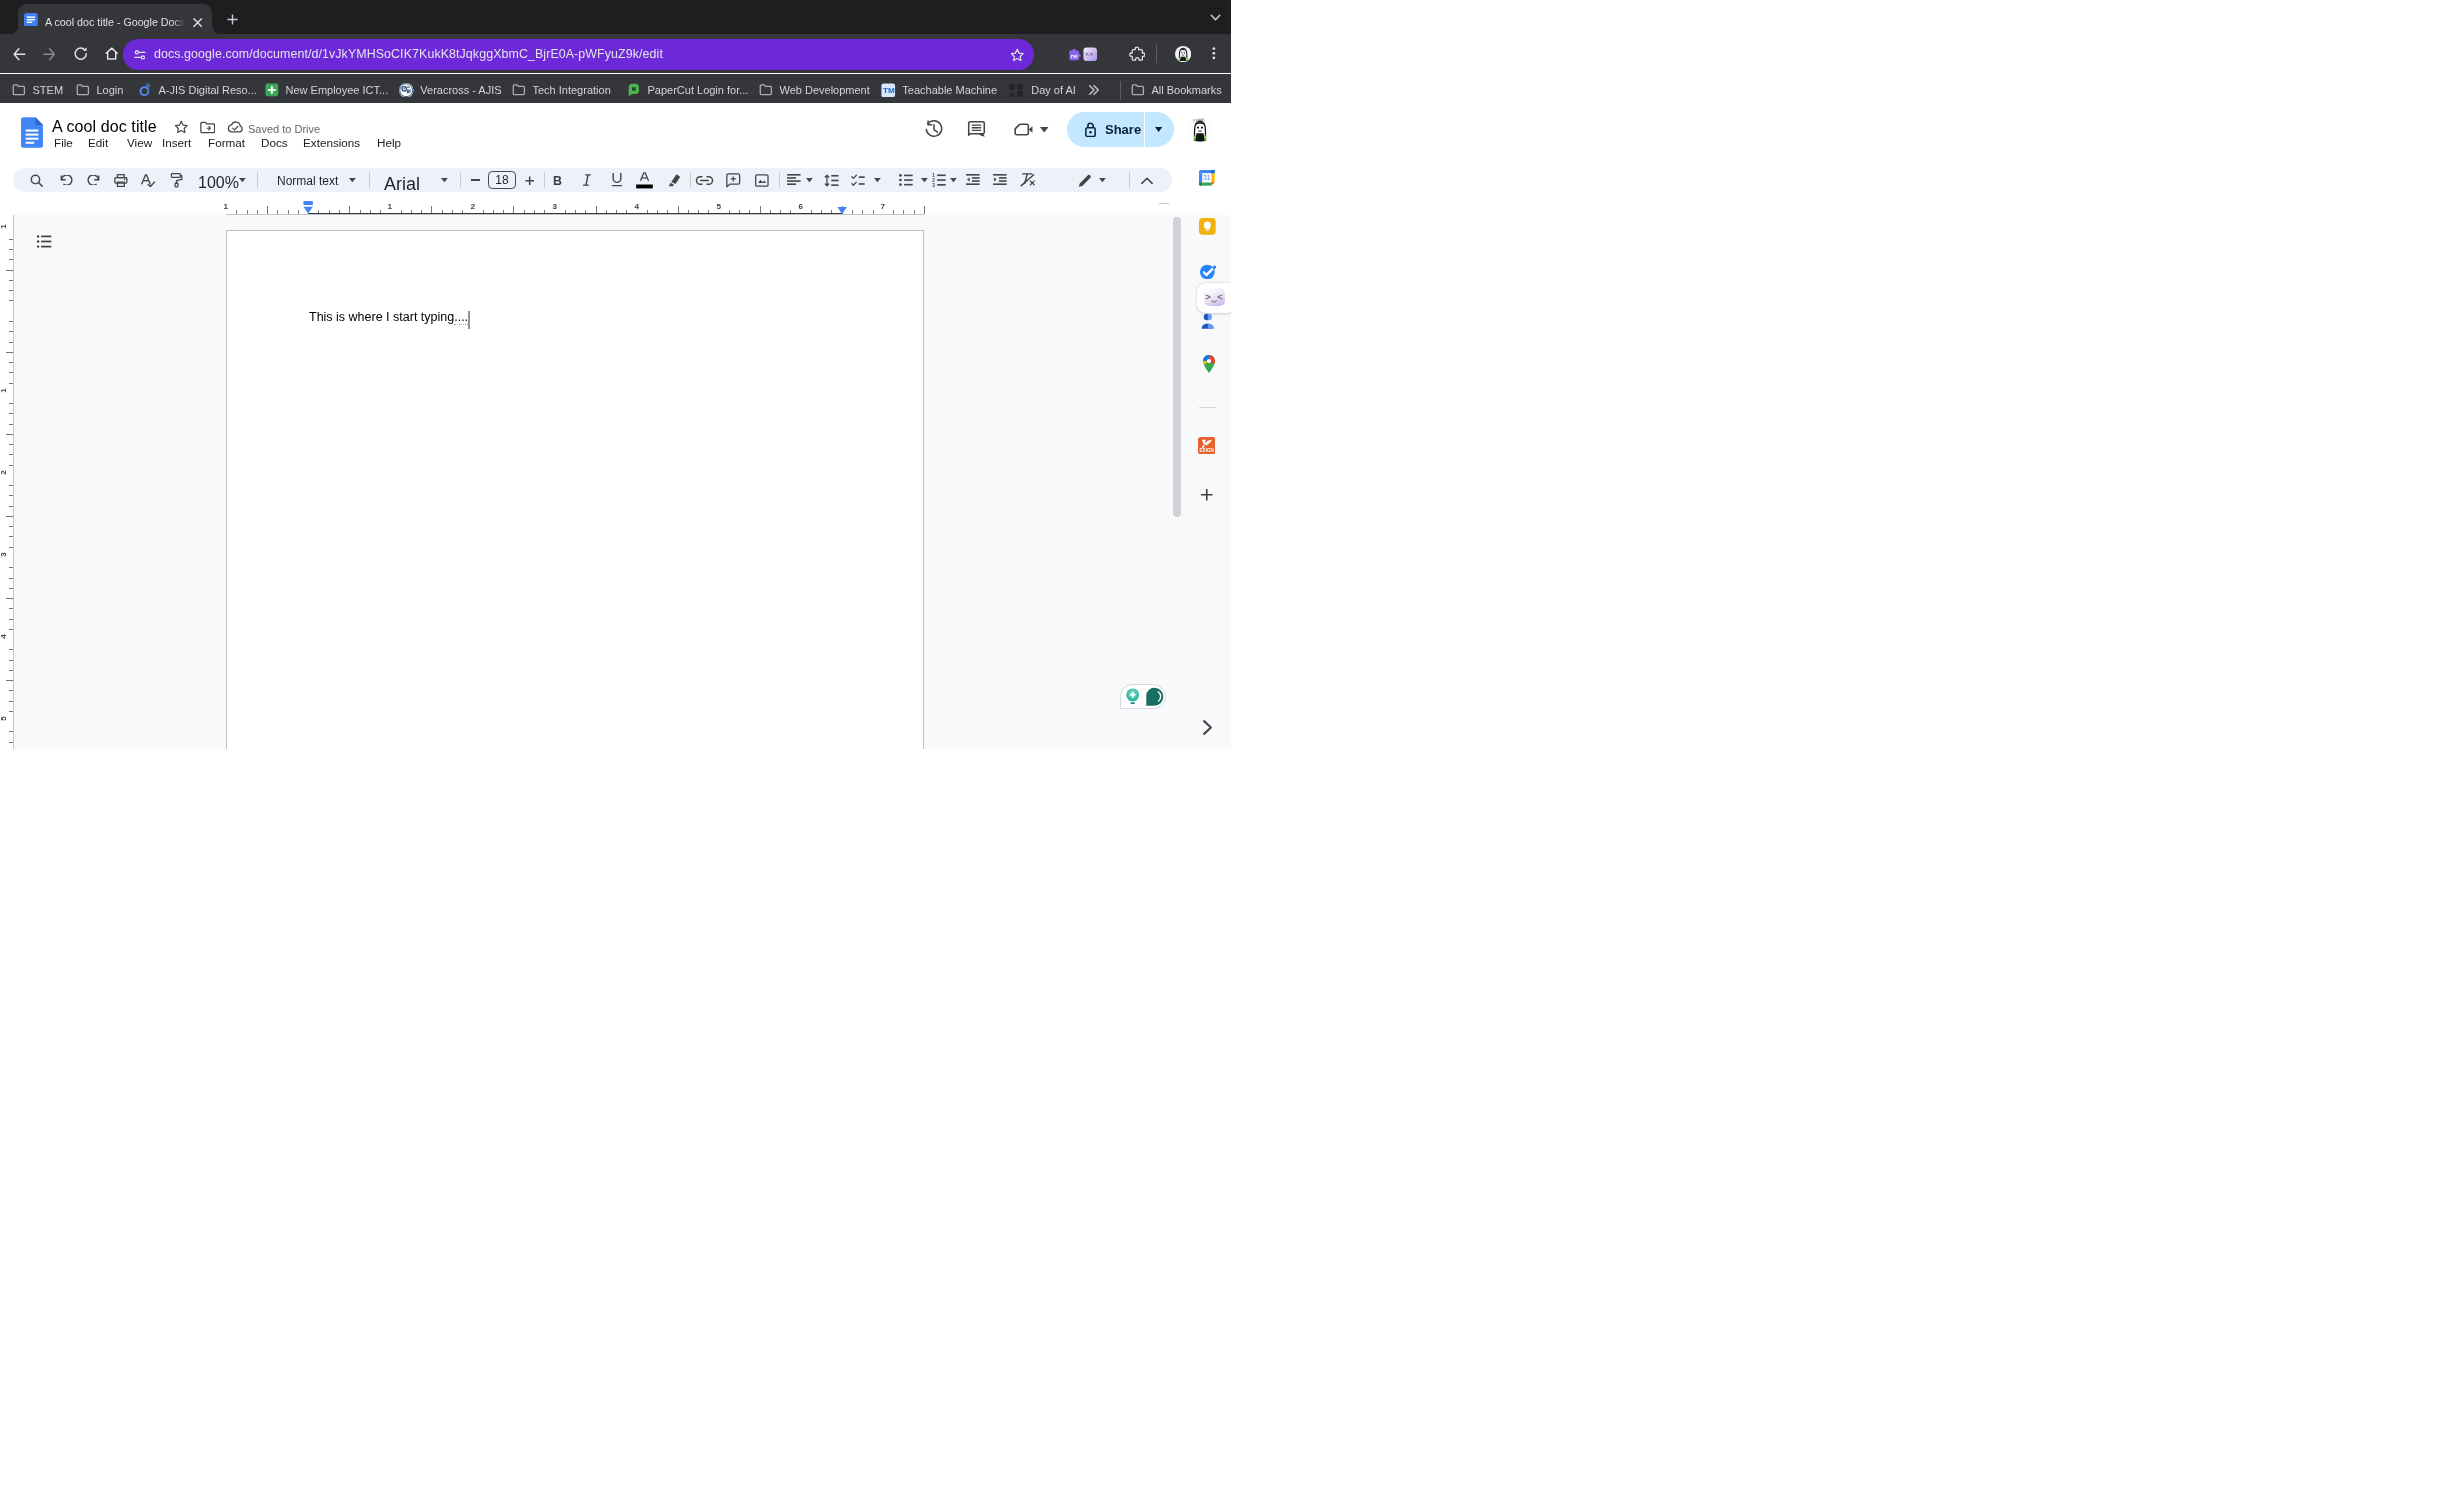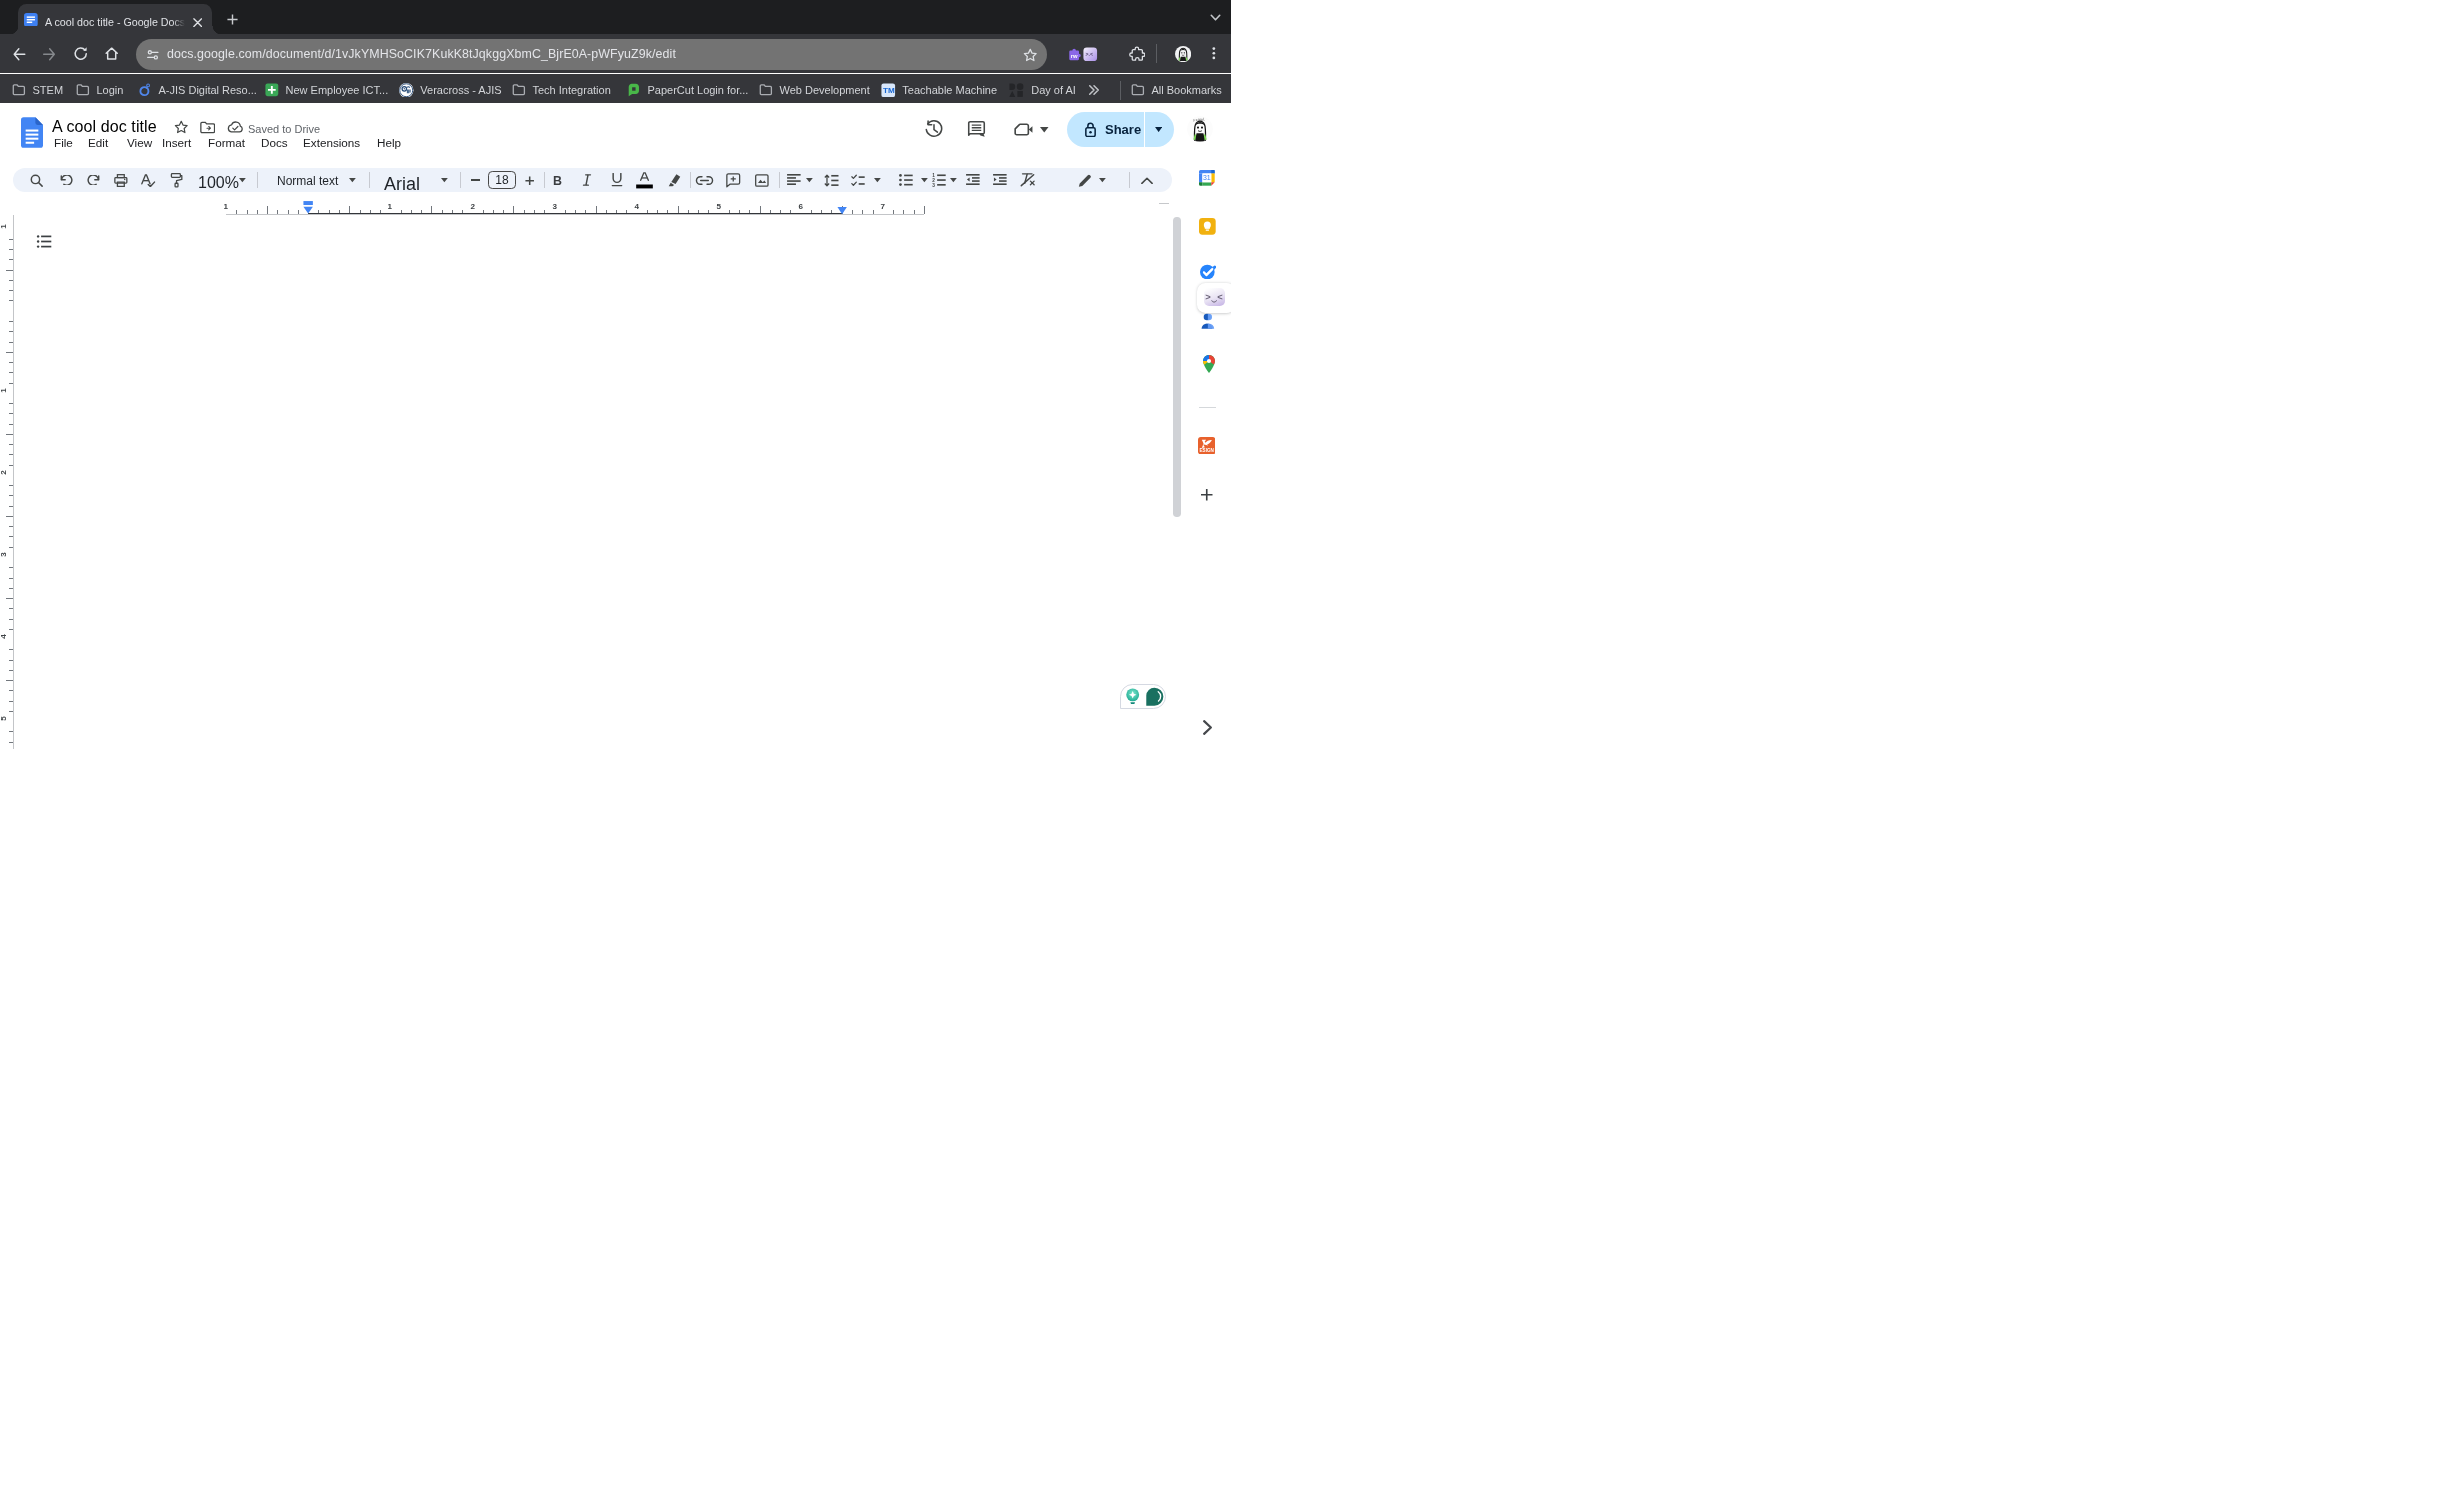--- a/index.html
+++ b/index.html
@@ -9,21 +9,21 @@
 svg { display:block; }
 .menuitem,#doctitle,#savedtext,.ttext,.rnum,#dtext,#sharetext,.grad { opacity:0.999; }
 
 
 #tabstrip { position:absolute; left:0; top:0; width:1231px; height:34px; background:#1d1e20; }
 #tab { position:absolute; left:18px; top:4.3px; width:194px; height:30px; background:#35363a; border-radius:8.5px 8.5px 0 0; }
 #tab:before { content:''; position:absolute; left:-8.5px; bottom:0; width:8.5px; height:8.5px; background:radial-gradient(circle at 0 0, rgba(0,0,0,0) 8.1px, #35363a 8.5px); }
 #tab:after { content:''; position:absolute; right:-8.5px; bottom:0; width:8.5px; height:8.5px; background:radial-gradient(circle at 100% 0, rgba(0,0,0,0) 8.1px, #35363a 8.5px); }
 #tabtitle { opacity:0.999; position:absolute; left:27px; top:12px; width:142px; height:13.7px; font-size:10.7px; color:#dfe1e5; white-space:nowrap; overflow:hidden; -webkit-mask-image:linear-gradient(90deg,#000 128px,transparent 140px); }
 #toolbar { position:absolute; left:0; top:34px; width:1231px; height:39px; background:#35363a; }
-#omnibox { position:absolute; left:136px; top:5.1px; width:911px; height:31px; background:#737373; border-radius:15.6px; }
+#omnibox { position:absolute; left:123px; top:5.1px; width:911px; height:31px; background:#6d28d9; border-radius:15.6px; }
 #urltext { opacity:0.999; position:absolute; left:31px; top:7.7px; font-size:12.4px; color:#e4e5e9; letter-spacing:0.1px; }
 #bookmarks { position:absolute; left:0; top:74px; width:1231px; height:29.5px; background:#35363a; }
 .bmk { opacity:0.999; position:absolute; top:1.3px; height:29.5px; display:flex; align-items:center; font-size:11px; color:#d3d5d9; }
 .bmk .bt { margin-left:6.8px; }
 
 
 #docs { position:absolute; left:0; top:0; width:1231px; height:749px; }
 #docsbg { position:absolute; left:0; top:103px; width:1231px; height:646px; background:#fff; }
 #doctitle { position:absolute; left:52px; top:118px; font-size:16px; color:#000; letter-spacing:0.1px; }
 .menuitem { position:absolute; top:136px; height:13px; font-size:11.7px; color:#202124; }
@@ -550,20 +550,25 @@
   <div class="abs" style="left:226px;top:21px;width:698px;height:0.5px;background:#c3c5c8"></div>
   <div class="abs" style="left:308px;top:20.4px;width:534px;height:0.8px;background:#33363a"></div>
   <svg class="abs" style="left:303px;top:8.1px" width="10.3" height="13" viewBox="0 0 12 15">
         <rect x="0.5" y="0" width="11" height="4.6" fill="#4285f4"></rect>
         <path d="M0.5 6.6 H11.5 L6 14.5 Z" fill="#4285f4"></path>
       </svg>
   <svg class="abs" style="left:837px;top:13.7px" width="10.3" height="7.7" viewBox="0 0 12 9">
         <path d="M0.5 0 H11.5 L6 8.5 Z" fill="#4285f4"></path>
       </svg>
   </div>
+  <div id="canvas">
+    <div id="page"></div>
+    <div id="dtext">This is where I start typing<span style="border-bottom:1.7px dotted #ababab">....</span></div>
+    <div id="cursor"></div>
+  </div>
   <div id="vruler">
   <div class="rnum" style="left:-2.6px;top:6.8px;width:13.7px;text-align:center;transform:rotate(-90deg)">1</div>
   <div class="abs" style="left:9.4px;top:24px;width:4.3px;height:0.9px;background:#72777d"></div>
   <div class="abs" style="left:9.4px;top:34px;width:4.3px;height:0.9px;background:#72777d"></div>
   <div class="abs" style="left:9.4px;top:44px;width:4.3px;height:0.9px;background:#72777d"></div>
   <div class="abs" style="left:6px;top:55px;width:7.7px;height:0.9px;background:#72777d"></div>
   <div class="abs" style="left:9.4px;top:65px;width:4.3px;height:0.9px;background:#72777d"></div>
   <div class="abs" style="left:9.4px;top:75px;width:4.3px;height:0.9px;background:#72777d"></div>
   <div class="abs" style="left:9.4px;top:85px;width:4.3px;height:0.9px;background:#72777d"></div>
   <div class="abs" style="left:9.4px;top:106px;width:4.3px;height:0.9px;background:#72777d"></div>

